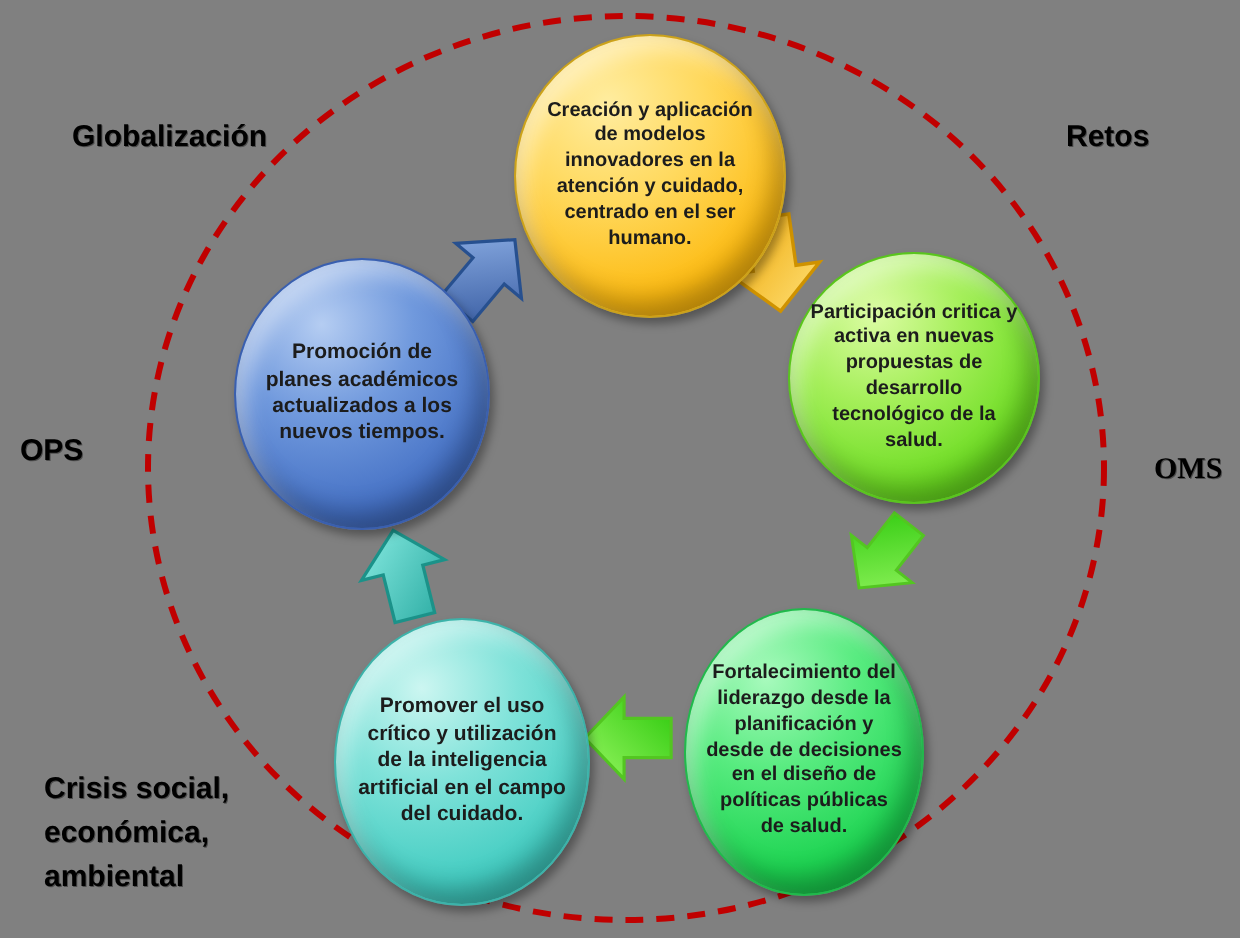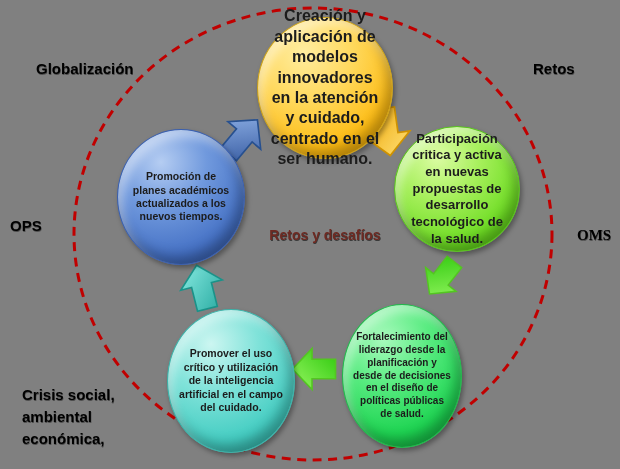--- a/index.html
+++ b/index.html
@@ -12,27 +12,27 @@
   .node{
     position:absolute;border-radius:50%;
     display:flex;align-items:center;justify-content:center;text-align:center;
     font-weight:bold;color:#1c1c1c;
     box-shadow: inset -5px -8px 12px rgba(0,0,0,0.28),
                 inset 5px 8px 10px rgba(255,255,255,0.45),
                 2px 3px 5px rgba(0,0,0,0.35);
   }
   .node .node-text{padding:0 10px;line-height:1.28;}
   #node-innovation{
-    left:257px;top:17px;width:134px;height:140px;font-size:16px;
+    left:257px;top:17px;width:134px;height:140px;font-size:10px;
     background:radial-gradient(circle at 34% 24%, #ffeda0 0%, #ffd95e 35%, #fdbb12 72%, #e09c00 100%);
     border:1px solid #caa11c;
     justify-content:center;
   }
   #node-participation{
-    left:394px;top:126px;width:124px;height:124px;font-size:13px;
+    left:394px;top:126px;width:124px;height:124px;font-size:10px;
     background:radial-gradient(circle at 34% 24%, #dcfca4 0%, #a5ef5a 35%, #6cdc22 72%, #4cbd10 100%);
     border:1px solid #59c41e;
   }
   #node-leadership{
     left:342px;top:304px;width:118px;height:142px;font-size:10px;
     background:radial-gradient(circle at 34% 24%, #a8fabd 0%, #57eb7f 35%, #1ed452 72%, #0fad3e 100%);
     border:1px solid #22b84c;
   }
   #node-ai{
     left:167px;top:309px;width:126px;height:142px;font-size:10.5px;
@@ -114,31 +114,30 @@
 
   <div class="node" id="node-ai">
     <div class="node-text">Promover el uso crítico y utilización de la inteligencia artificial en el campo del cuidado.</div>
   </div>
 
   <div class="node" id="node-academic">
     <div class="node-text">Promoción de planes académicos actualizados a los nuevos tiempos.</div>
   </div>
 
   <div id="center-title">
-    <span>Retos y desafíos</span>
   </div>
 
   <div class="outer-label" id="label-globalizacion">Globalización</div>
 
   <div class="outer-label" id="label-leyes">Retos</div>
 
   <div class="outer-label" id="label-ops">OPS</div>
 
   <div class="outer-label" id="label-oms">OMS</div>
 
   <div class="outer-label" id="label-crisis">
     <span>Crisis social,</span>
+    <span>económica,</span>
     <span>ambiental</span>
-    <span>económica,</span>
   </div>
 
 
 </div>
 
 </body></html>

